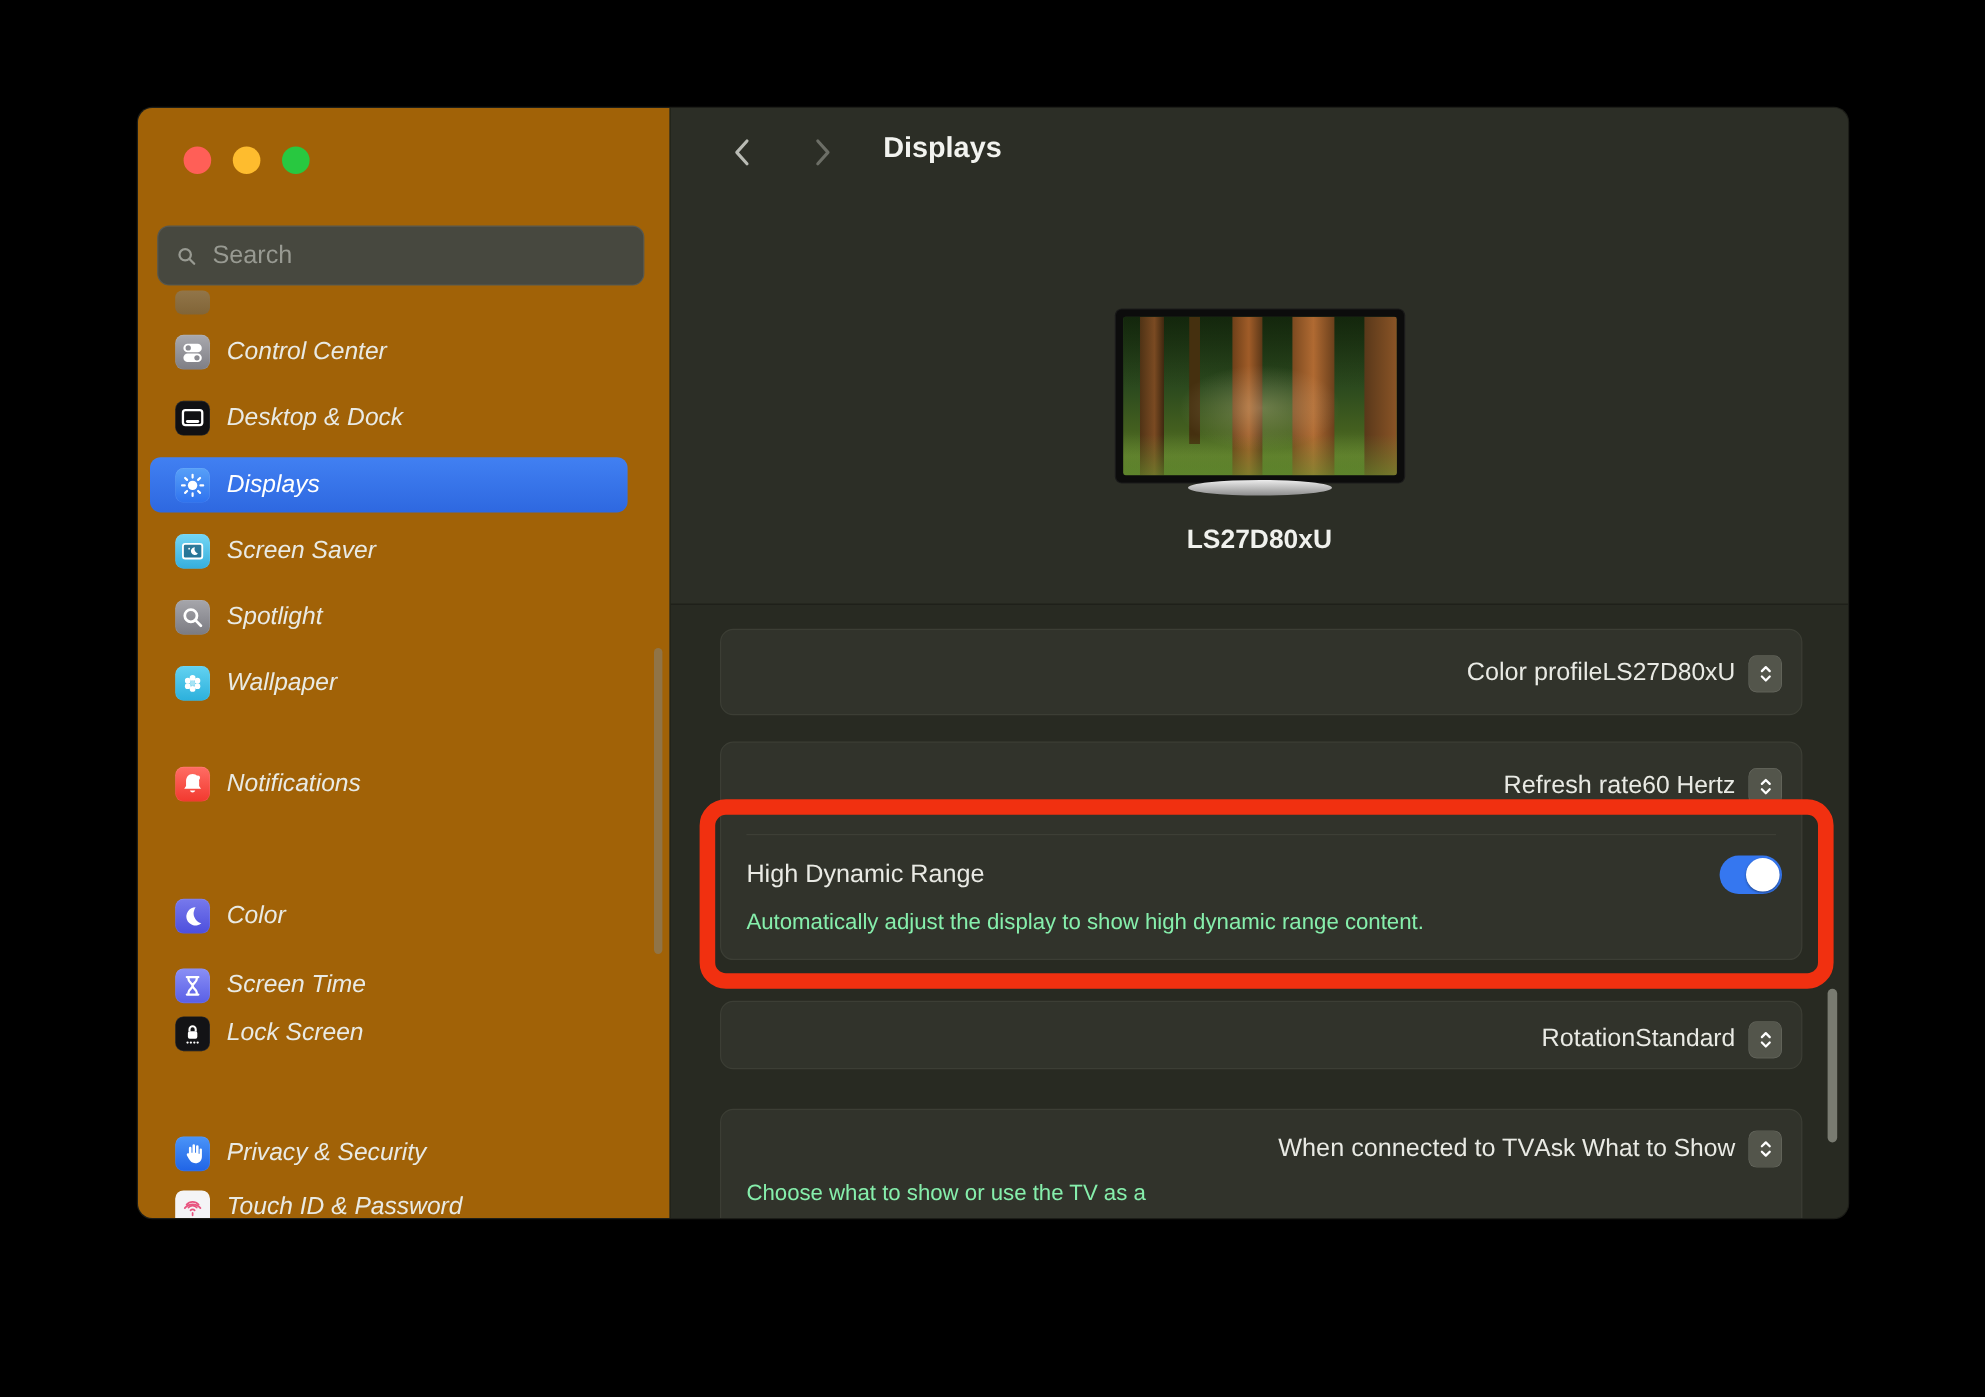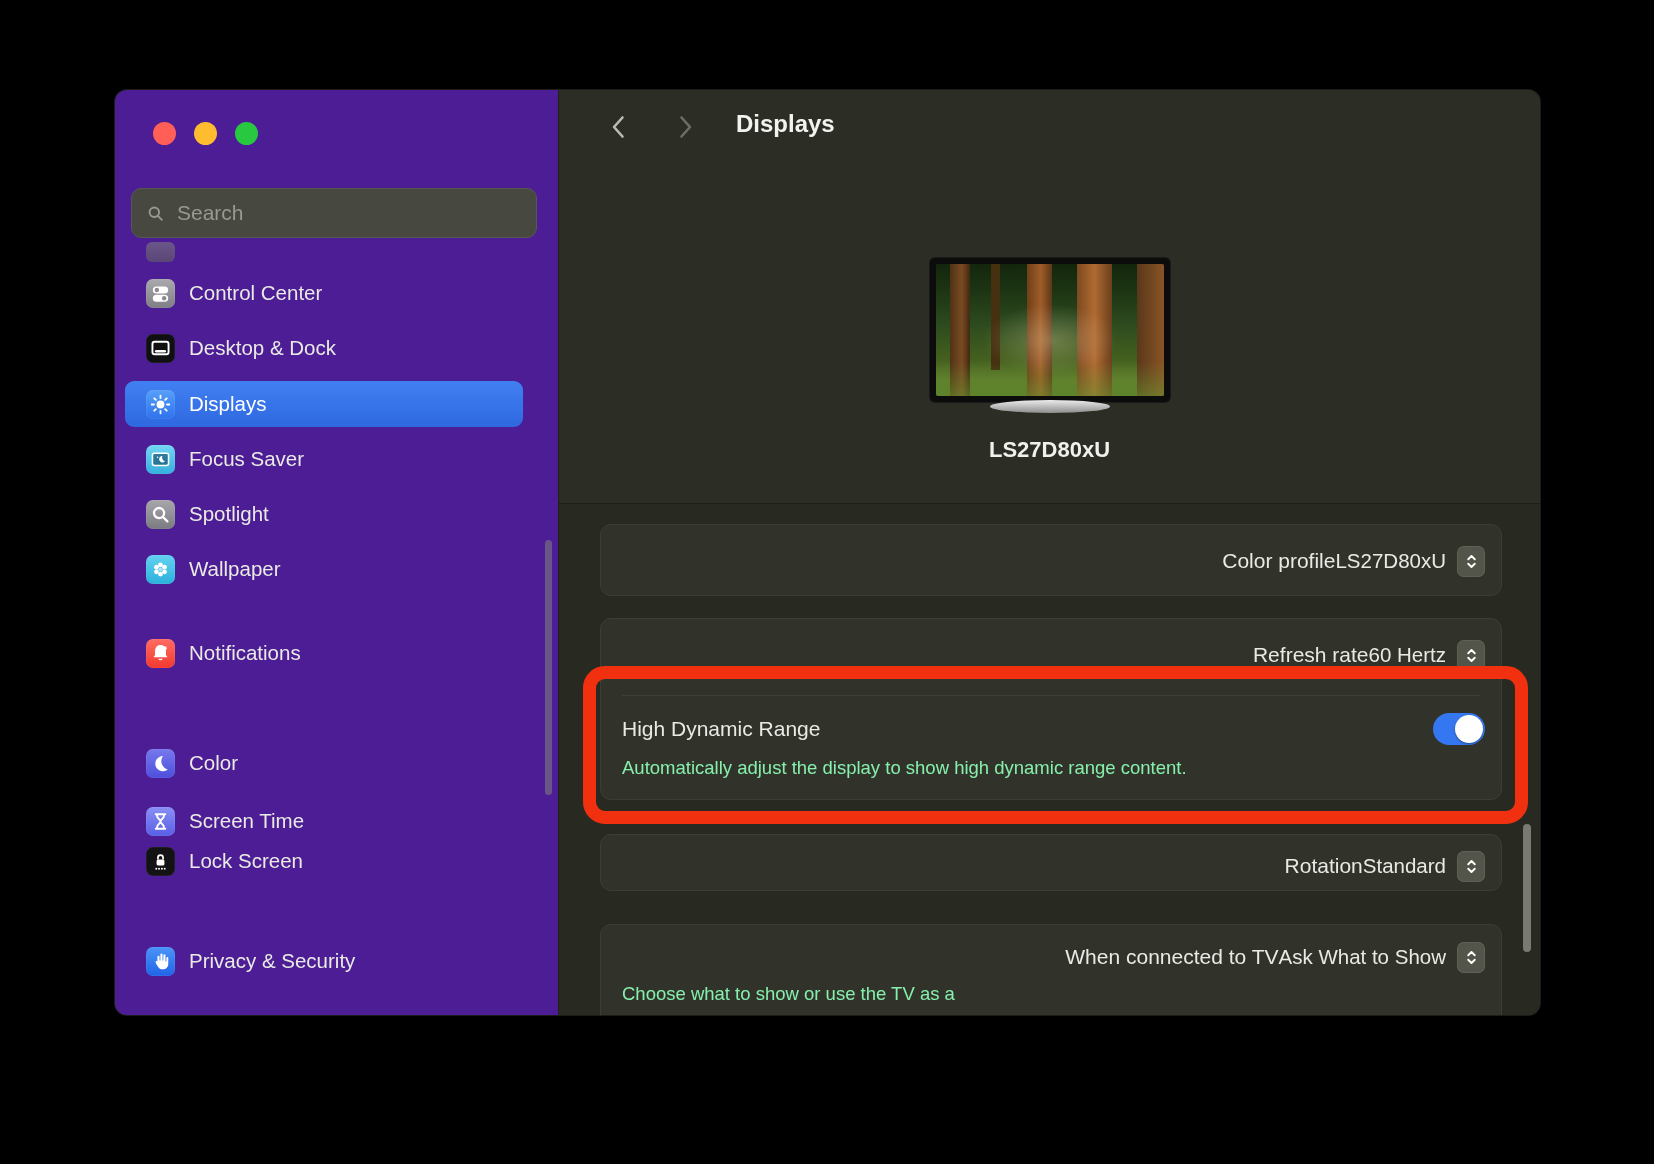--- a/index.html
+++ b/index.html
@@ -3,35 +3,35 @@
 <meta charset="utf-8">
 <style>
   html,body{margin:0;padding:0;background:#000;}
   body{width:1654px;height:1164px;position:relative;overflow:hidden;
        font-family:"Liberation Sans","DejaVu Sans",sans-serif;
        -webkit-font-smoothing:antialiased;}
   .window{position:absolute;left:115px;top:90px;width:1425px;height:925px;
           border-radius:12px;overflow:hidden;background:#282a22;
           box-shadow:0 0 0 1px #1c1d18;}
   
-  .sidebar{position:absolute;left:0;top:0;width:443px;height:925px;background:#4c1d95;}
+  .sidebar{position:absolute;left:0;top:0;width:443px;height:925px;background:#a16207;}
   .side-divider{position:absolute;left:443px;top:0;width:1px;height:925px;background:#20211b;}
   .tl{position:absolute;top:32px;width:23px;height:23px;border-radius:50%;}
   .tl.red{left:38px;background:#ff5f57;}
   .tl.yellow{left:79px;background:#febc2e;}
   .tl.green{left:120px;background:#28c840;}
   .search{position:absolute;left:16px;top:98px;width:406px;height:50px;border-radius:10px;
           background:#47483f;border:1px solid #575850;box-sizing:border-box;
           display:flex;align-items:center;padding:0 14px;gap:10px;}
   .search svg{flex:0 0 auto;}
   .search input{background:transparent;border:none;outline:none;width:100%;
           font-family:inherit;font-size:21px;color:#d9dad4;}
   .search input::placeholder{color:#989a92;}
   .srow{position:absolute;left:10px;width:423px;height:46px;display:flex;align-items:center;
-        gap:14px;padding-left:21px;box-sizing:border-box;border-radius:9px;cursor:default;}
+        gap:14px;padding-left:21px;box-sizing:border-box;border-radius:9px;cursor:default;font-style:italic;}
   .srow.selected{background:linear-gradient(180deg,#4180f2,#2e68e0);width:398px;}
   .srow .lbl{font-size:20.5px;color:#e9eae4;white-space:nowrap;}
   .srow.selected .lbl{color:#fff;}
   .ic{width:29px;height:29px;border-radius:7px;display:flex;align-items:center;
       justify-content:center;flex:0 0 auto;box-shadow:inset 0 0 0 .5px rgba(255,255,255,.12);}
   .ic svg{width:23px;height:23px;display:block;}
   .partial-ic{position:absolute;left:31px;top:152px;width:29px;height:20px;border-radius:6px;
       background:linear-gradient(180deg,#85857f,#67675f);opacity:.55;}
   .sb-scroll{position:absolute;left:430px;top:450px;width:7px;height:255px;border-radius:4px;
       background:#83847c;opacity:.55;}
@@ -140,21 +140,21 @@
     </div>
 
     <div class="srow" style="top:346px">
       <span class="ic" style="background:linear-gradient(180deg,#74d6f4,#35aedd)">
         <svg viewBox="0 0 24 24">
             <rect x="3.6" y="5.4" width="16.8" height="12.8" rx="2" fill="rgba(8,58,88,.55)" stroke="#fff" stroke-width="1.6"></rect>
             <path d="M14 8.3a3.4 3.4 0 1 0 2.6 5.5 4 4 0 0 1-2.6-5.5z" fill="#fff"></path>
             <circle cx="9" cy="9.6" r=".8" fill="#fff"></circle>
           </svg>
       </span>
-      <span class="lbl">Focus Saver</span>
+      <span class="lbl">Screen Saver</span>
     </div>
 
     <div class="srow" style="top:456px">
       <span class="ic" style="background:linear-gradient(180deg,#63d2f1,#2cb0dc)">
         <svg viewBox="0 0 24 24" fill="#fff">
             <circle cx="12" cy="7.2" r="2.5"></circle>
             <circle cx="16.2" cy="9.6" r="2.5"></circle>
             <circle cx="16.2" cy="14.4" r="2.5"></circle>
             <circle cx="12" cy="16.8" r="2.5"></circle>
             <circle cx="7.8" cy="14.4" r="2.5"></circle>
@@ -223,20 +223,32 @@
 
     <div class="srow" style="top:848px">
       <span class="ic" style="background:linear-gradient(180deg,#4a94f8,#2064e6)">
         <svg viewBox="0 0 24 24" fill="#fff">
             <path d="M8.8 12.6V7a1.1 1.1 0 0 1 2.2 0v4h.9V4.8a1.1 1.1 0 0 1 2.2 0V11h.9V5.6a1.1 1.1 0 0 1 2.2 0V12h.9V8.3a1 1 0 0 1 2 0v6c0 3.5-2.3 5.9-5.7 5.9-2.9 0-4.3-1.4-5.7-3.8l-1.5-2.7c-.5-.9-.3-1.7.4-2.1.7-.4 1.5-.1 2 .8z"></path>
           </svg>
       </span>
       <span class="lbl">Privacy &amp; Security</span>
     </div>
 
+    <div class="srow" style="top:893px">
+      <span class="ic" style="background:#f4f4f6">
+        <svg viewBox="0 0 24 24" fill="none" stroke="#e8537f" stroke-width="1.5" stroke-linecap="round">
+            <path d="M5.2 12.3a8.6 8.6 0 0 1 13.6 0"></path>
+            <path d="M6.8 9.2a6.8 6.8 0 0 1 10.4 0"></path>
+            <path d="M8.4 11.8a4.7 4.7 0 0 1 7.2 0"></path>
+            <path d="M10.2 14.2a2.5 2.5 0 0 1 3.6 0"></path>
+            <path d="M12 16.5v2"></path>
+          </svg>
+      </span>
+      <span class="lbl">Touch ID &amp; Password</span>
+    </div>
 
     <div class="sb-scroll"></div>
   </div>
   <div class="side-divider"></div>
 
   <div class="content">
     <div class="hero">
       <div class="nav-btn" style="left:44px;color:#b9bbb4">
         <svg width="14" height="24" viewBox="0 0 14 24" fill="none" stroke="currentColor" stroke-width="2.6" stroke-linecap="round" stroke-linejoin="round">
             <path d="M11.5 2.5L3 12l8.5 9.5"></path>

